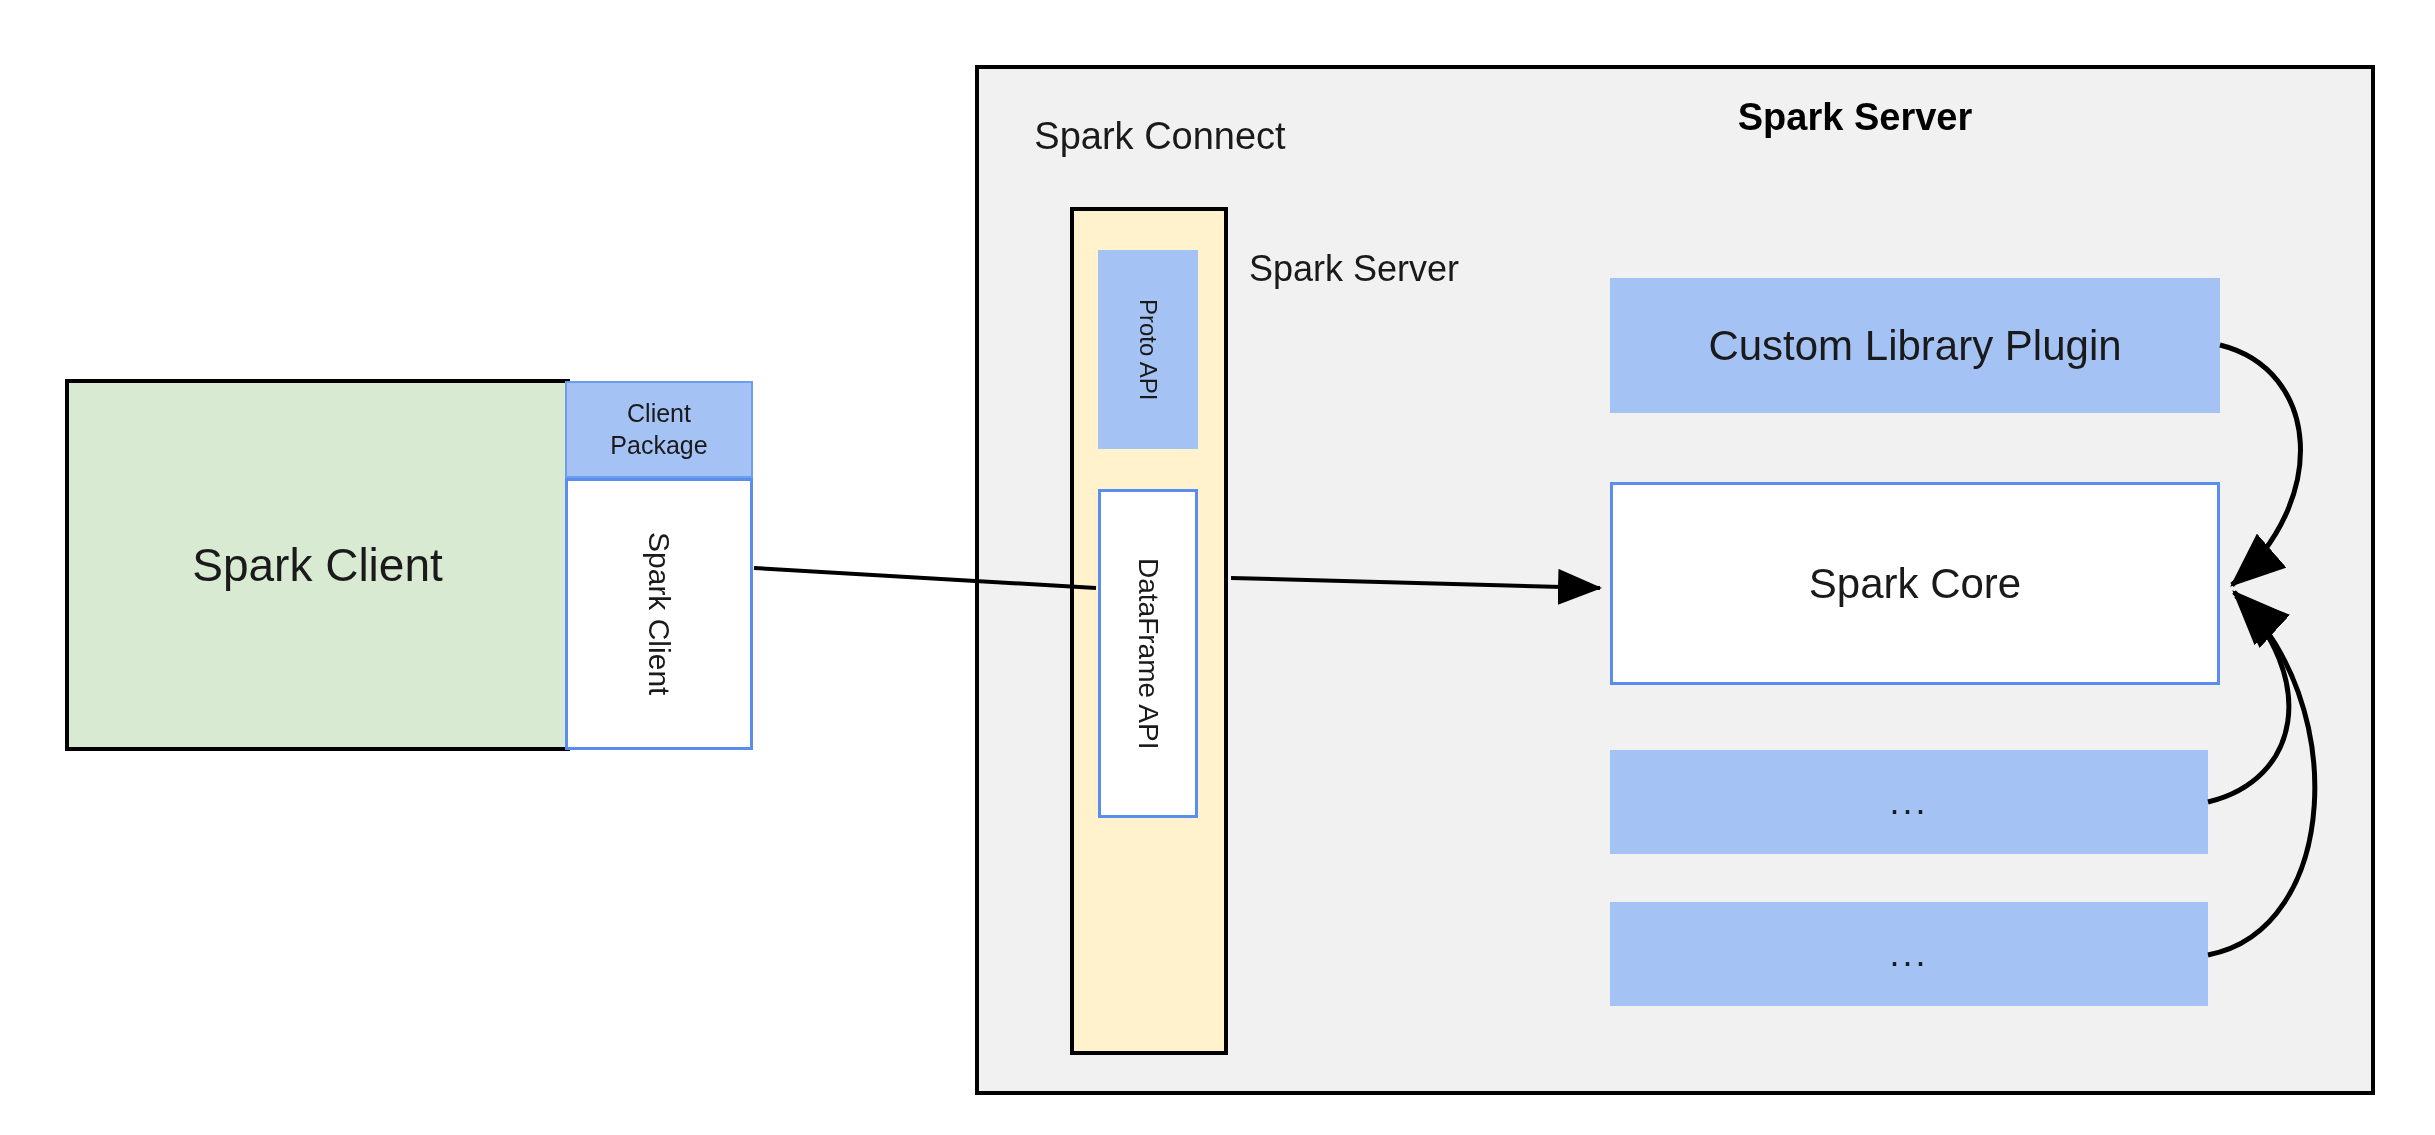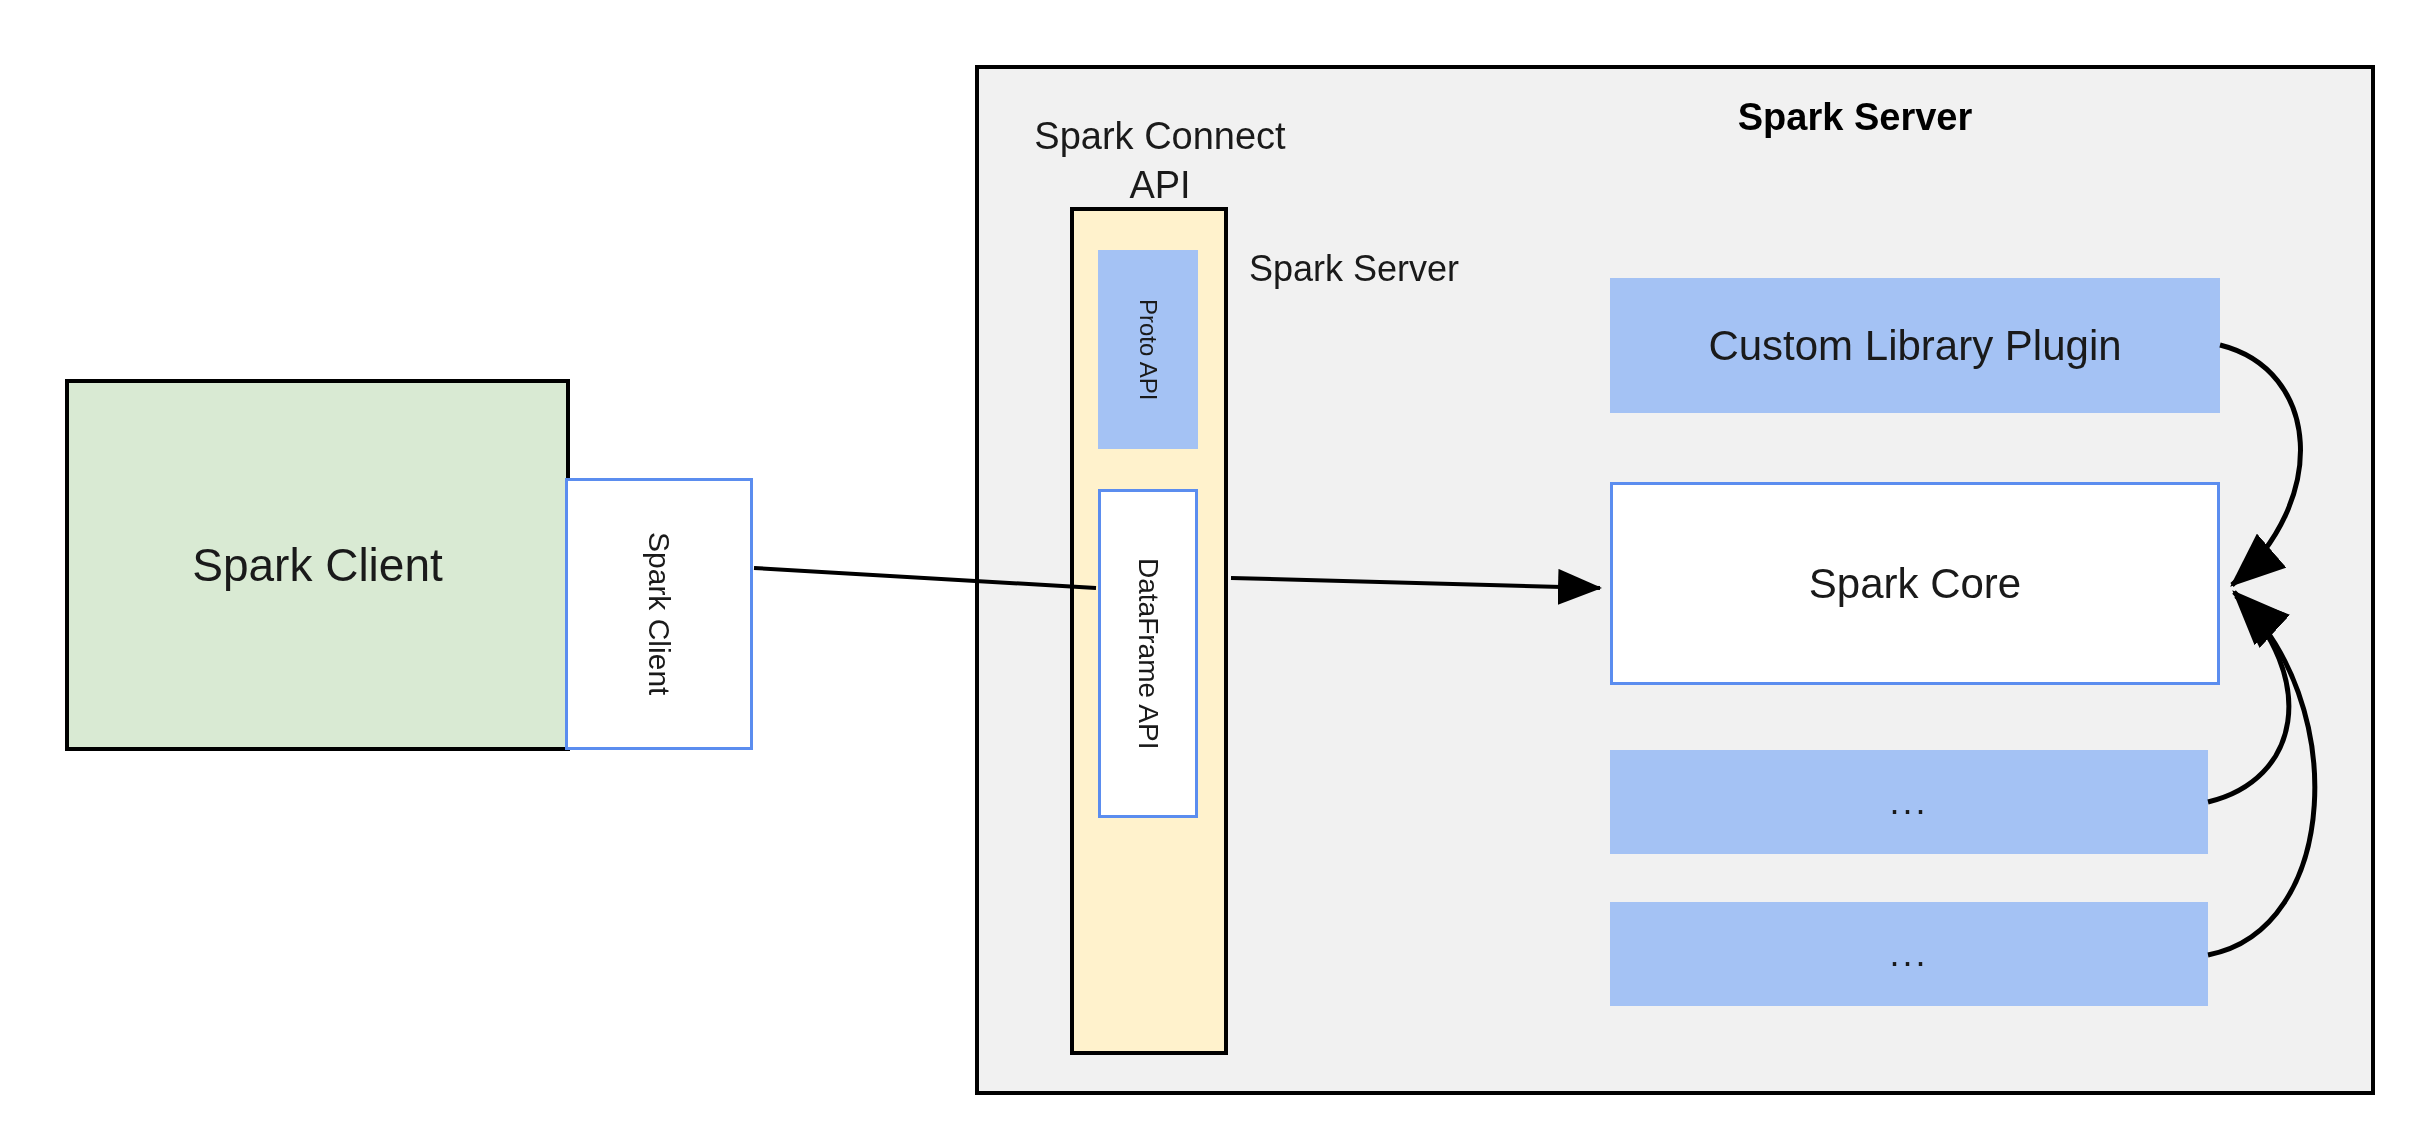--- a/index.html
+++ b/index.html
@@ -155,30 +155,35 @@
 <body>
 
 <div id="canvas">
 
   <div class="box center" id="client-app">
     <div>
       <div>Spark Client</div>
     </div>
   </div>
 
+  <div class="box center" id="client-package">
+    <div>
+      <div>Client</div>
+      <div>Package</div>
+    </div>
+  </div>
 
   <div class="box center" id="spark-client">
     <span class="vert-text">Spark Client</span>
   </div>
 
   <div class="box" id="server-panel"></div>
 
   <div class="box" id="spark-connect-api-label">
     <div>Spark Connect</div>
-    <div>API</div>
   </div>
 
   <div class="box" id="spark-server-title">Spark Server</div>
 
   <div class="box" id="spark-server-library-label">
     <div>Spark Server</div>
   </div>
 
   <div class="box" id="connect-api-container"></div>
 

